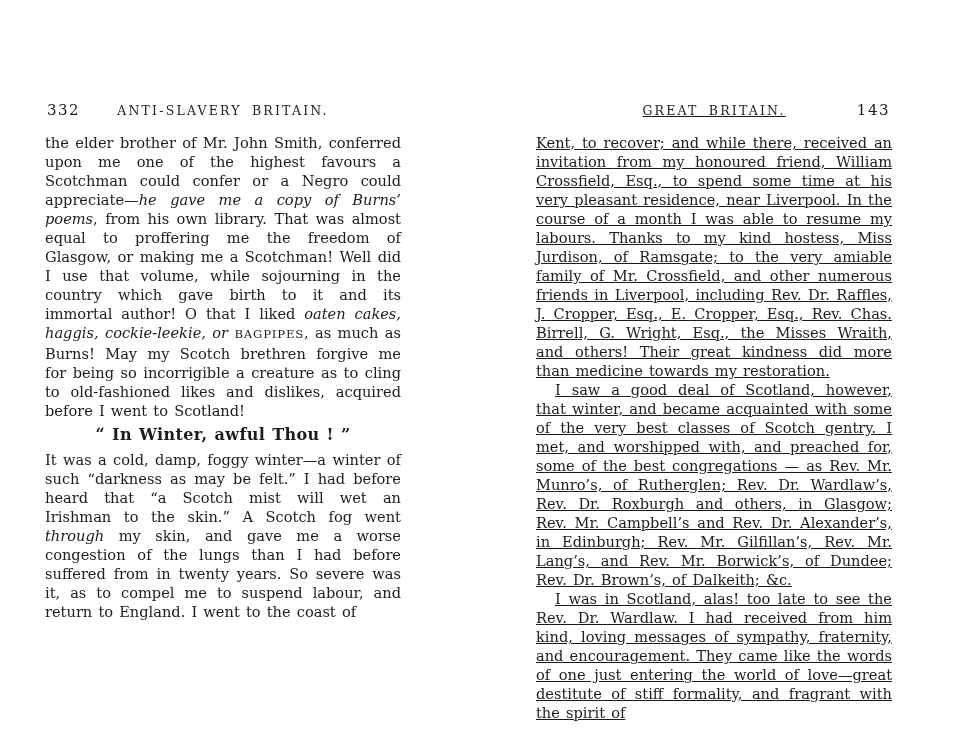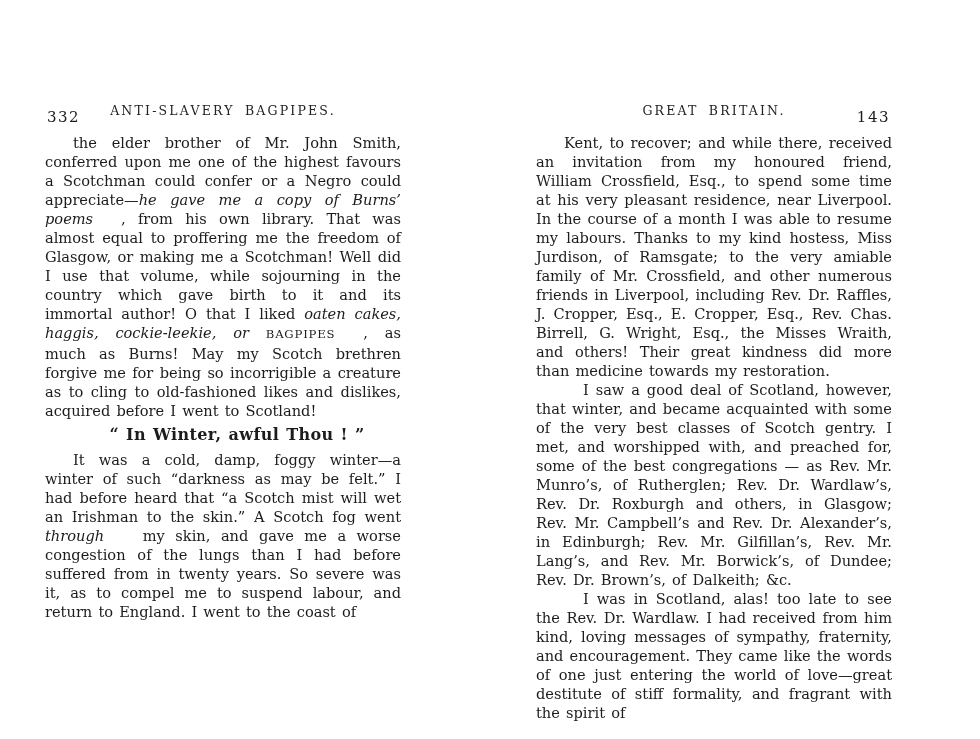--- a/index.html
+++ b/index.html
@@ -12,39 +12,39 @@
     font-family: "DejaVu Serif", "Liberation Serif", serif;
     color: #1c1c1a;
   }
   .spread { position: absolute; inset: 0; }
   .page {
     position: absolute;
     top: 100px;
     width: 356px;
   }
   .page.left  { left: 45px; }
-  .page.right { left: 536px; }
+  .page.right { left: 536px; text-decoration: underline; }
 
   .running-header {
     position: relative;
     height: 20px;
     margin-bottom: 13px;
   }
   .head-title {
     display: block;
     text-align: center;
     font-size: 12.5px;
     letter-spacing: 2.2px;
     word-spacing: 4px;
     padding-top: 3px;
     color: #232321;
   }
   .folio {
     position: absolute;
-    top: 8px;
+    top: 1px;
     font-size: 15px;
     letter-spacing: 1.5px;
     color: #1c1c1a;
   }
   .folio.fleft  { left: 2px; }
   .folio.fright { right: 2px; }
 
   .page-body p.para {
     margin: 0;
     text-align: justify;
@@ -56,33 +56,33 @@
   .page-body p.noindent { text-indent: 0; }
   .page-body p.quote {
     text-align: center;
     text-indent: 0;
     font-size: 16px;
     font-weight: bold;
     letter-spacing: 0.4px;
     word-spacing: 1px;
     margin: 5px 0 6px 0;
   }
-  span.plain  { font-style: normal; margin-left: 28px; }
+  span.plain  { font-style: normal; }
   span.italic { font-style: italic; }
   span.caps   { font-size: 0.8em; letter-spacing: 0.8px; }
 </style>
 </head>
 <body>
 
 <div class="spread">
 
   <section class="page left">
     <header class="running-header">
       <span class="folio fleft">332</span>
-      <span class="head-title">ANTI-SLAVERY BAGPIPES.</span>
+      <span class="head-title">ANTI-SLAVERY BRITAIN.</span>
     </header>
     <div class="page-body">
         <p class="para noindent"><span class="plain">the elder brother of Mr. John Smith, conferred upon me one of the highest favours a Scotchman could confer or a Negro could appreciate—</span><span class="italic">he gave me a copy of Burns’ poems</span><span class="plain">, from his own library. That was almost equal to proffering me the freedom of Glasgow, or making me a Scotchman! Well did I use that volume, while sojourning in the country which gave birth to it and its immortal author! O that I liked </span><span class="italic">oaten cakes, haggis, cockie-leekie, or </span><span class="caps">BAGPIPES</span><span class="plain">, as much as Burns! May my Scotch brethren forgive me for being so incorrigible a creature as to cling to old-fashioned likes and dislikes, acquired before I went to Scotland!</span></p>
         <p class="para quote"><span class="plain">“ In Winter, awful Thou ! ”</span></p>
         <p class="para noindent"><span class="plain">It was a cold, damp, foggy winter—a winter of such “darkness as may be felt.” I had before heard that “a Scotch mist will wet an Irishman to the skin.” A Scotch fog went </span><span class="italic">through</span><span class="plain"> my skin, and gave me a worse congestion of the lungs than I had before suffered from in twenty years. So severe was it, as to compel me to suspend labour, and return to England. I went to the coast of</span></p>
       </div>
   </section>
 
   <section class="page right">
     <header class="running-header">

